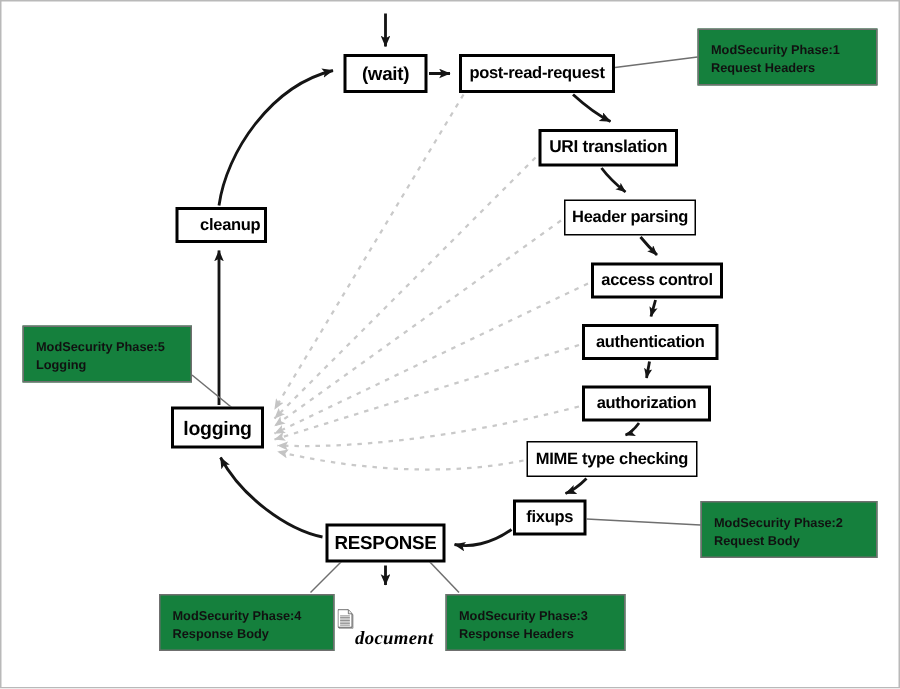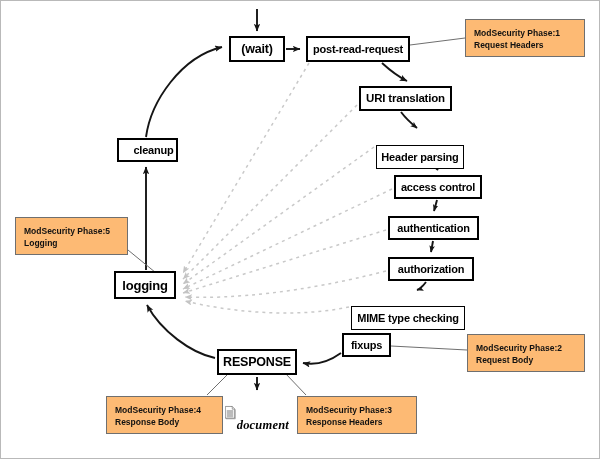--- a/index.html
+++ b/index.html
@@ -32,28 +32,28 @@
     align-items:center;
     justify-content:center;
     font-family:"Liberation Sans", sans-serif;
     font-weight:bold;
     color:#000000;
     white-space:nowrap;
     letter-spacing:-0.2px;
     line-height:1;
     z-index:3;
   }
-  .node.thin{border-width:1.6px;font-weight:600;margin-top:12px;}
+  .node.thin{border-width:1.6px;font-weight:600;}
   .node.heavy{border-width:2.6px;}
 
   
   .note{
     position:absolute;
     box-sizing:border-box;
-    background:#fdba74;
+    background:#15803d;
     border:1px solid #6f6f6f;
     font-family:"Liberation Sans", sans-serif;
     font-size:8.5px;
     font-weight:bold;
     color:#111111;
     line-height:1.45;
     padding:7px 8px;
     z-index:3;
   }
   .note.right{}

